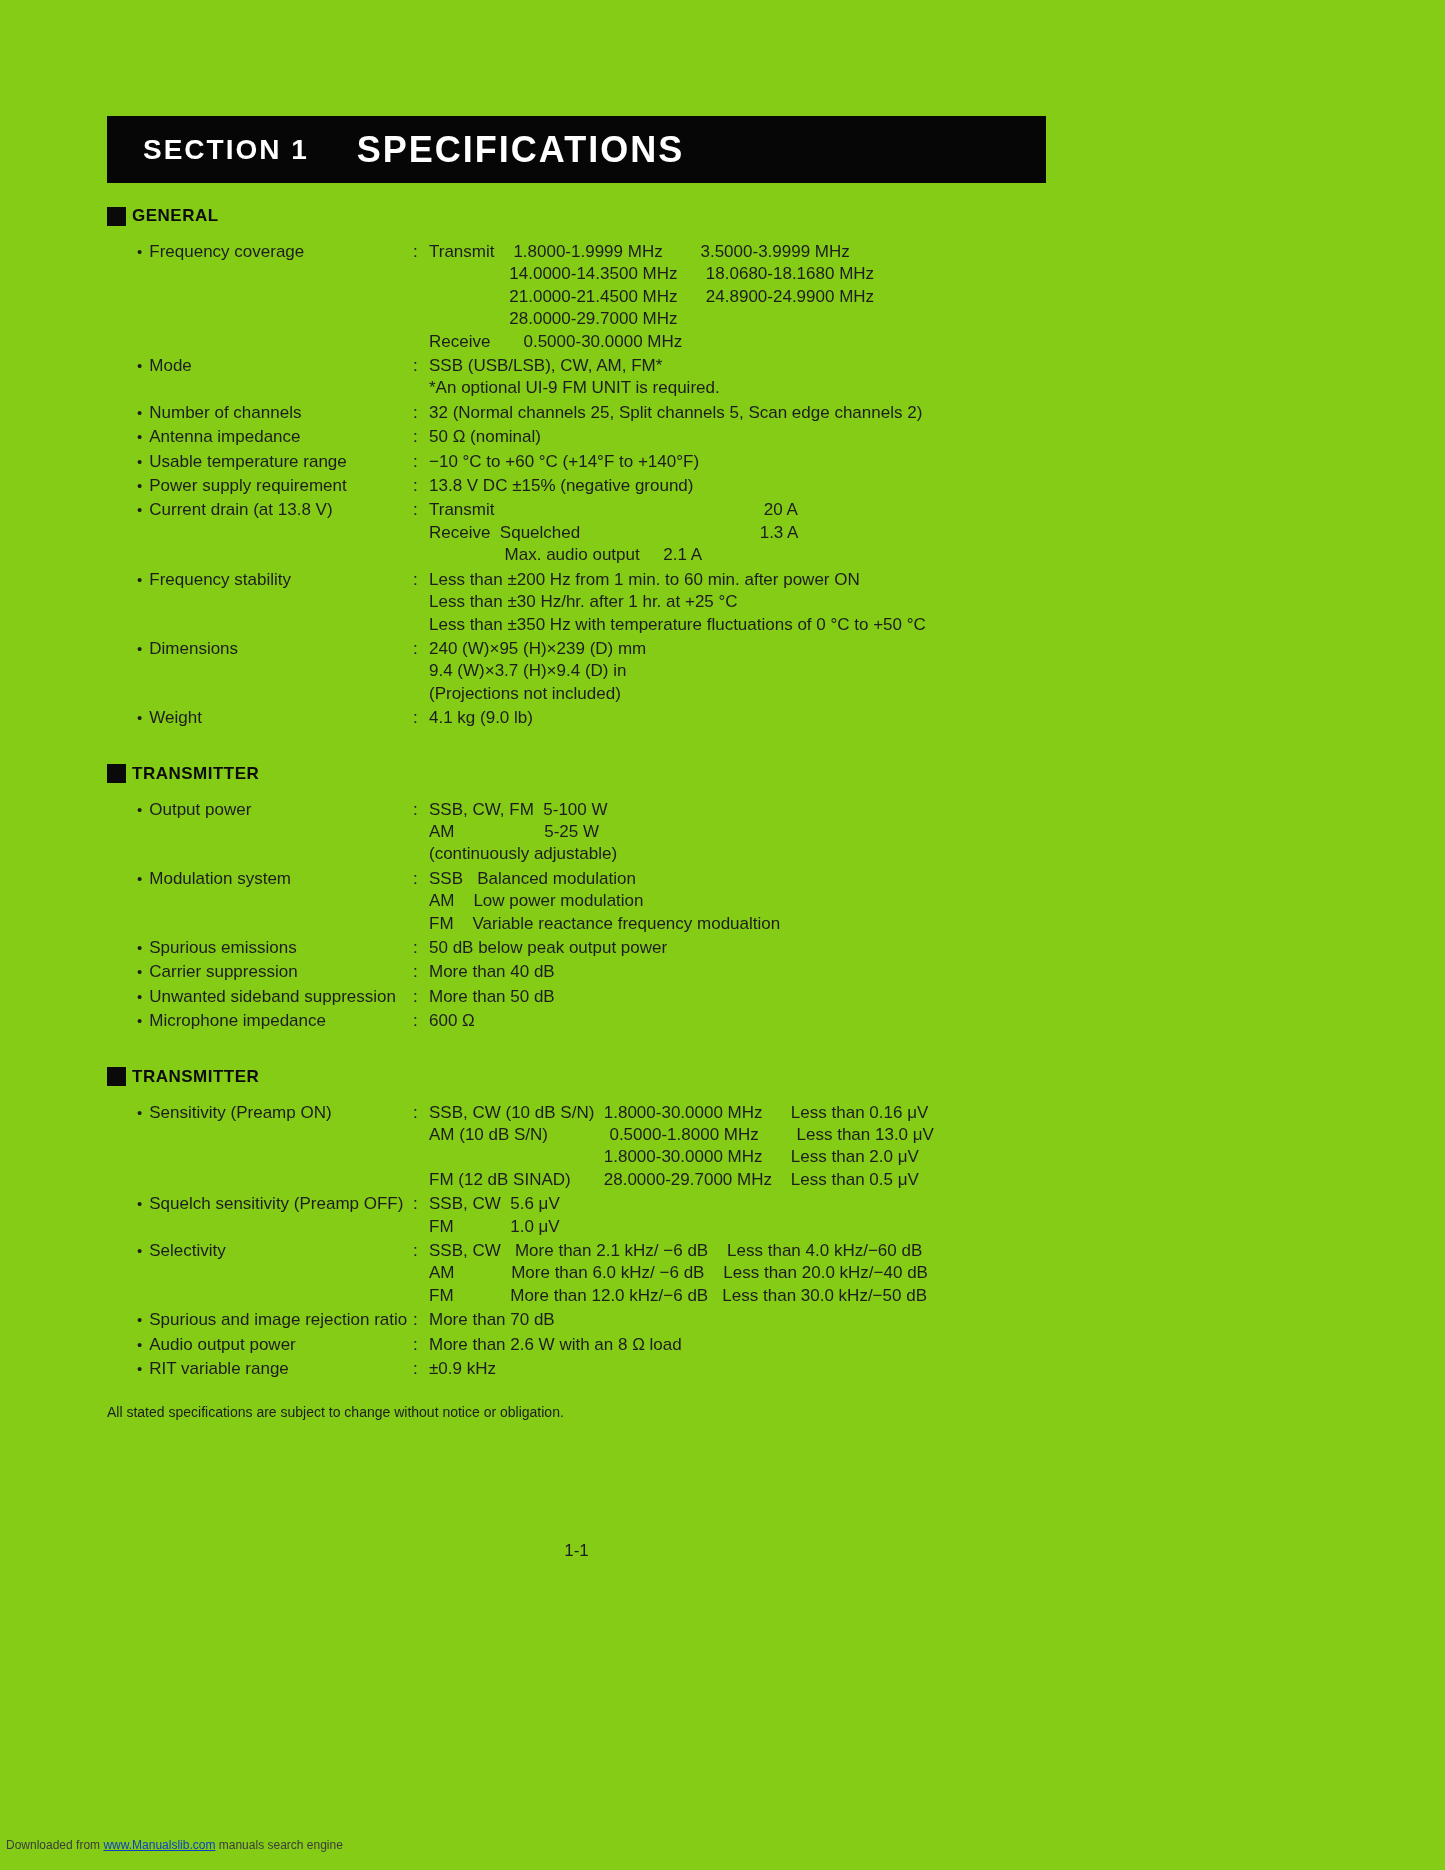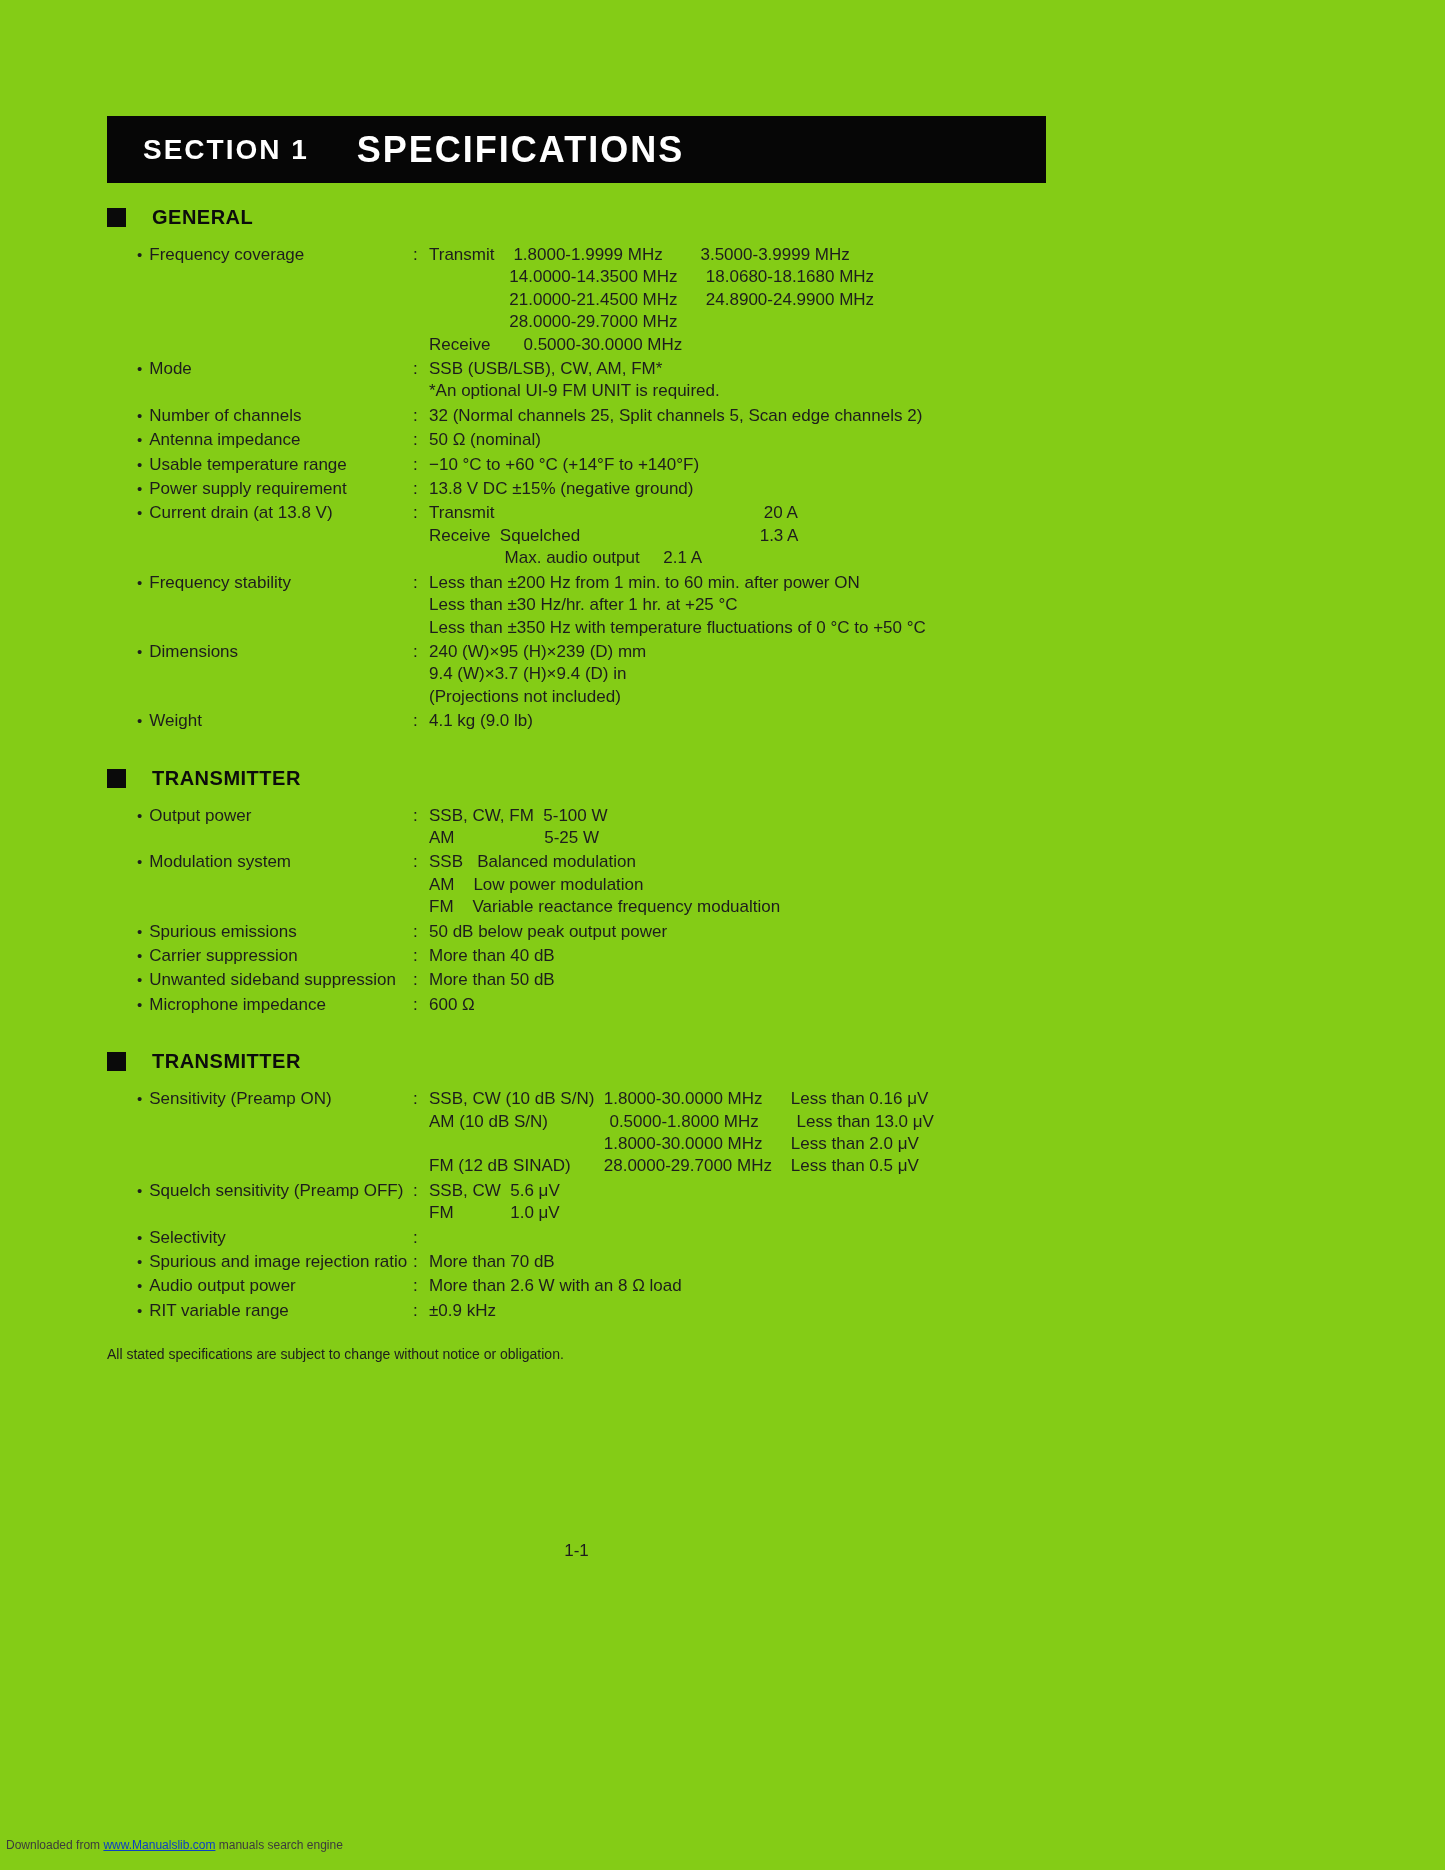--- a/index.html
+++ b/index.html
@@ -40,23 +40,23 @@
   .content {
     position: absolute;
     left: 107px;
     top: 206px;
     width: 1290px;
   }
   .spec-section + .spec-section { margin-top: 34px; }
   .sec-heading {
     display: flex;
     align-items: center;
-    gap: 26px;
+    gap: 6px;
     margin: 0 0 15px 0;
-    font-size: 20px;
+    font-size: 17px;
     font-weight: 700;
     color: #0c0c0c;
     letter-spacing: 0.5px;
   }
   .sq {
     width: 19px;
     height: 19px;
     background: #0a0a0a;
     display: inline-block;
     flex: 0 0 auto;
@@ -240,20 +240,21 @@
           <div class="item-list">
             <div class="spec-row">
               <div class="spec-label">
                 <span class="bullet">•</span>
                 <span class="label-text">Output power</span>
               </div>
               <div class="spec-colon">:</div>
               <div class="spec-value">
                 <div class="vline">SSB, CW, FM  5-100 W</div>
                 <div class="vline">AM                   5-25 W</div>
+                <div class="vline">(continuously adjustable)</div>
               </div>
             </div>
             <div class="spec-row">
               <div class="spec-label">
                 <span class="bullet">•</span>
                 <span class="label-text">Modulation system</span>
               </div>
               <div class="spec-colon">:</div>
               <div class="spec-value">
                 <div class="vline">SSB   Balanced modulation</div>
@@ -332,20 +333,25 @@
                 <div class="vline">SSB, CW  5.6 μV</div>
                 <div class="vline">FM            1.0 μV</div>
               </div>
             </div>
             <div class="spec-row">
               <div class="spec-label">
                 <span class="bullet">•</span>
                 <span class="label-text">Selectivity</span>
               </div>
               <div class="spec-colon">:</div>
+              <div class="spec-value">
+                <div class="vline">SSB, CW   More than 2.1 kHz/ −6 dB    Less than 4.0 kHz/−60 dB</div>
+                <div class="vline">AM            More than 6.0 kHz/ −6 dB    Less than 20.0 kHz/−40 dB</div>
+                <div class="vline">FM            More than 12.0 kHz/−6 dB   Less than 30.0 kHz/−50 dB</div>
+              </div>
             </div>
             <div class="spec-row">
               <div class="spec-label">
                 <span class="bullet">•</span>
                 <span class="label-text">Spurious and image rejection ratio</span>
               </div>
               <div class="spec-colon">:</div>
               <div class="spec-value">
                 <div class="vline">More than 70 dB</div>
               </div>

